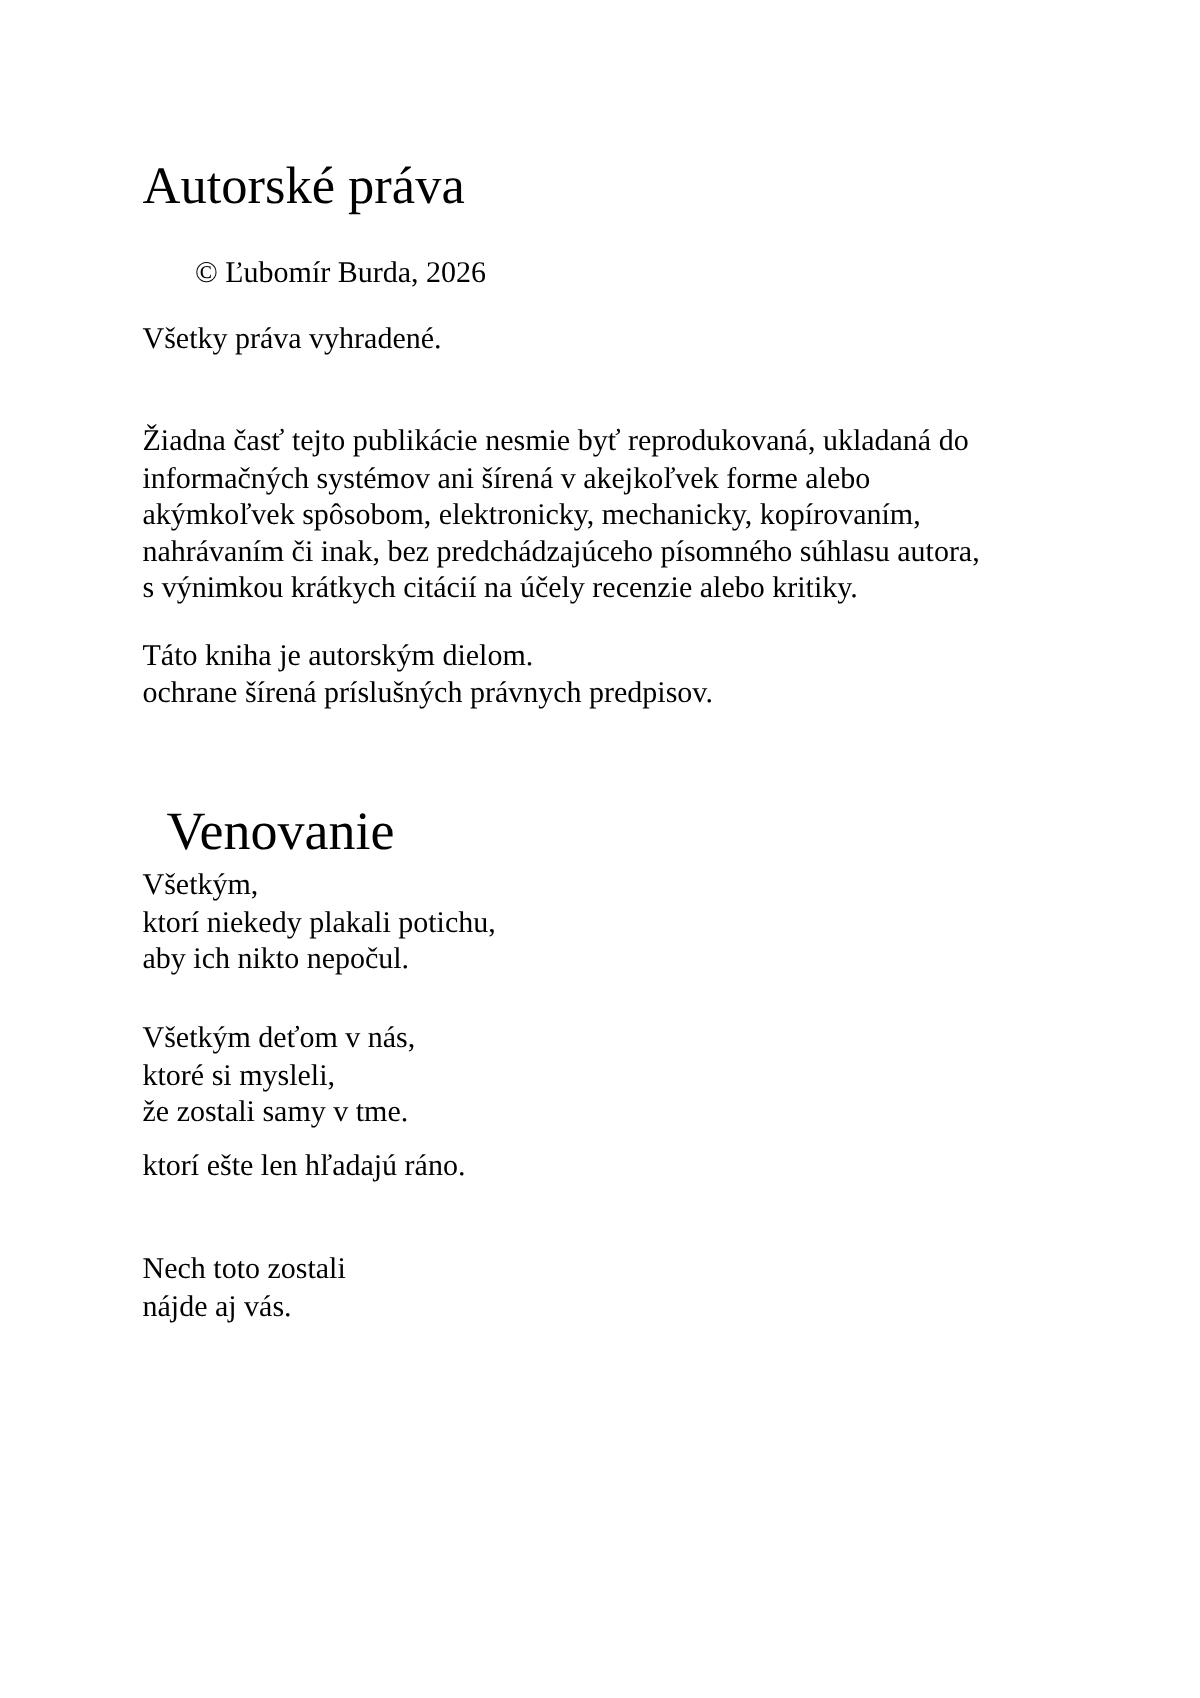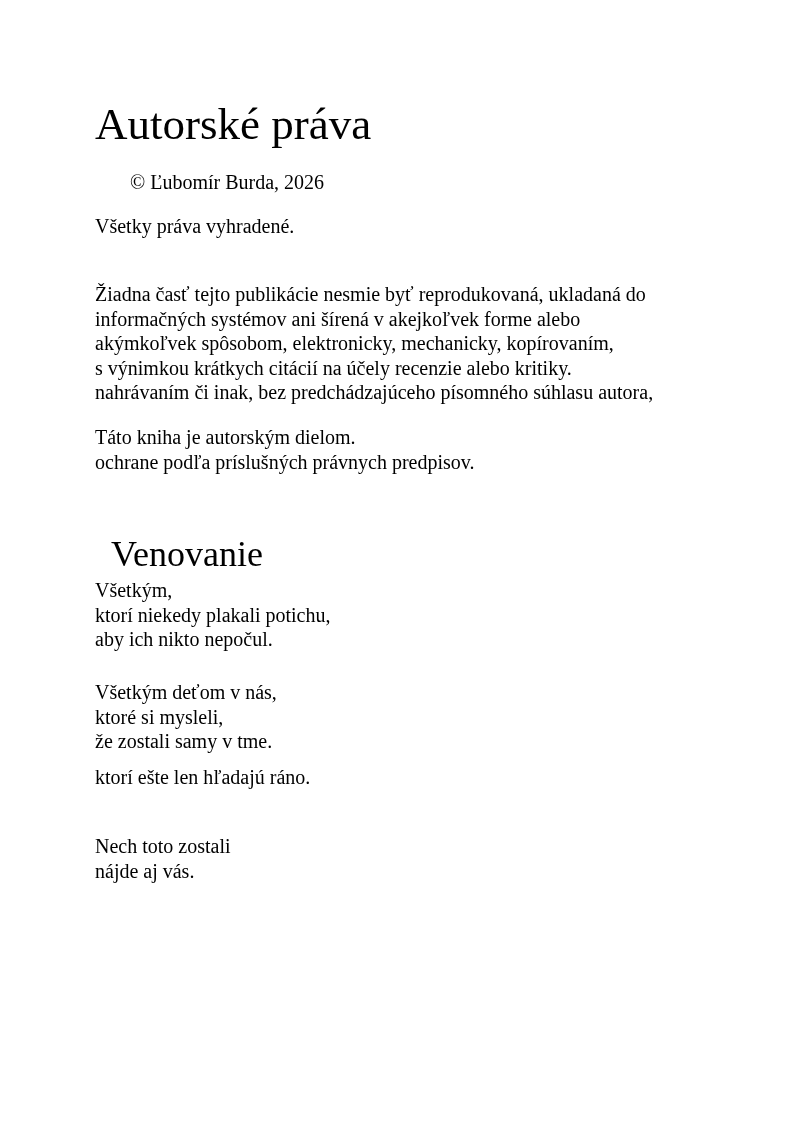--- a/index.html
+++ b/index.html
@@ -18,21 +18,21 @@
     .page {
       position: absolute;
       left: 95px;
       top: 0;
       width: 620px;
     }
     .h1 {
       position: absolute;
       left: 0;
       top: 98px;
-      font-size: 45px;
+      font-size: 35px;
       line-height: 52px;
       white-space: nowrap;
       margin: 0;
       font-weight: normal;
     }
     .h2 {
       position: absolute;
       left: 0;
       top: 517px;
       font-size: 36px;
@@ -62,27 +62,27 @@
   <h1 class="h1">Autorské práva</h1>
 
   <p class="para" style="top:170px;margin-left:35px;">© Ľubomír Burda, 2026</p>
 
   <p class="para" style="top:214px;">Všetky práva vyhradené.</p>
 
   <div class="para" style="top:282px;">
     <span class="line">Žiadna časť tejto publikácie nesmie byť reprodukovaná, ukladaná do</span>
     <span class="line">informačných systémov ani šírená v akejkoľvek forme alebo</span>
     <span class="line">akýmkoľvek spôsobom, elektronicky, mechanicky, kopírovaním,</span>
+    <span class="line">nahrávaním či inak, bez predchádzajúceho písomného súhlasu autora,</span>
     <span class="line">s výnimkou krátkych citácií na účely recenzie alebo kritiky.</span>
-    <span class="line">nahrávaním či inak, bez predchádzajúceho písomného súhlasu autora,</span>
   </div>
 
   <div class="para" style="top:425px;">
     <span class="line">Táto kniha je autorským dielom.</span>
-    <span class="line">ochrane podľa príslušných právnych predpisov.</span>
+    <span class="line">ochrane šírená príslušných právnych predpisov.</span>
   </div>
 
   <h2 class="h2">Venovanie</h2>
 
   <div class="para" style="top:578px;">
     <span class="line">Všetkým,</span>
     <span class="line">ktorí niekedy plakali potichu,</span>
     <span class="line">aby ich nikto nepočul.</span>
   </div>
 

